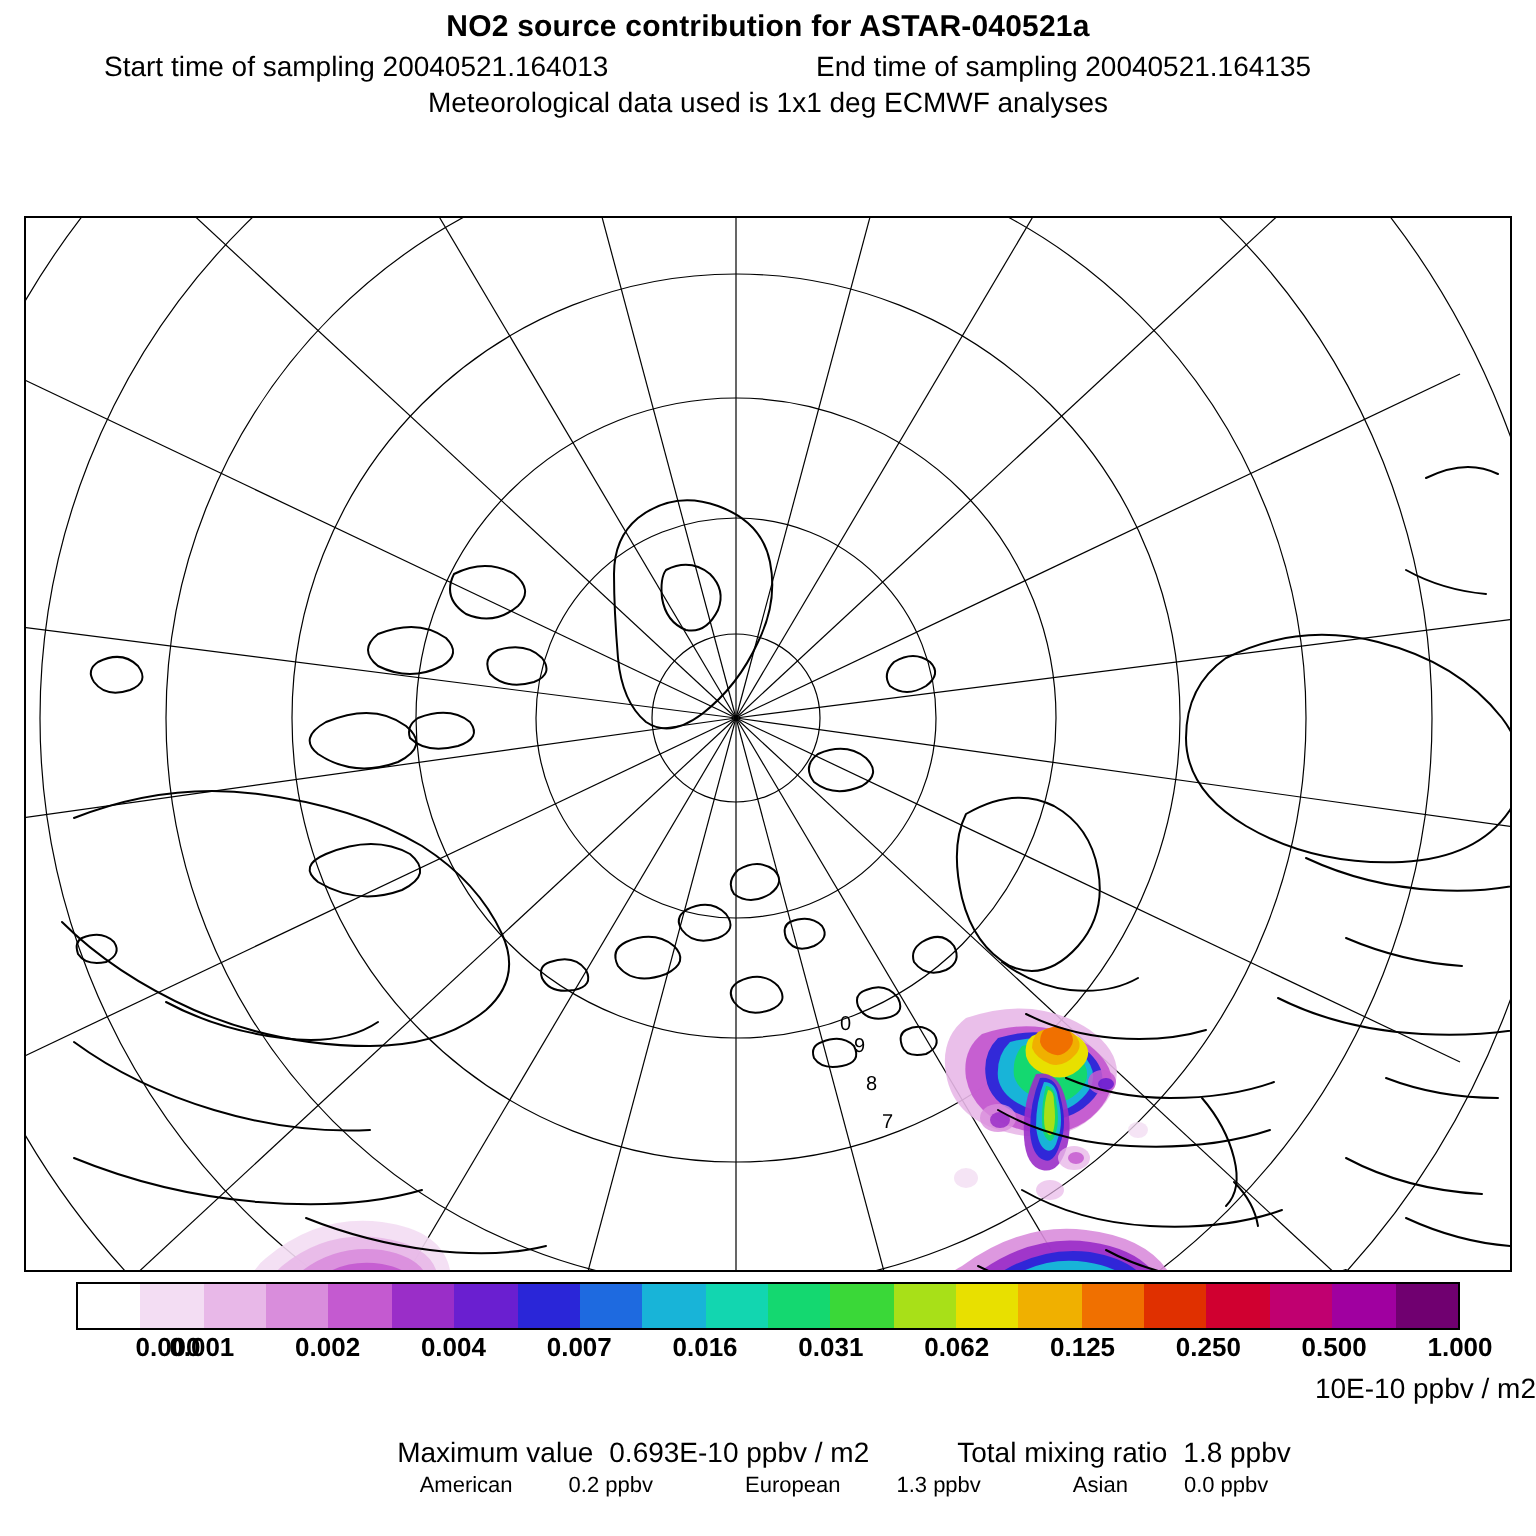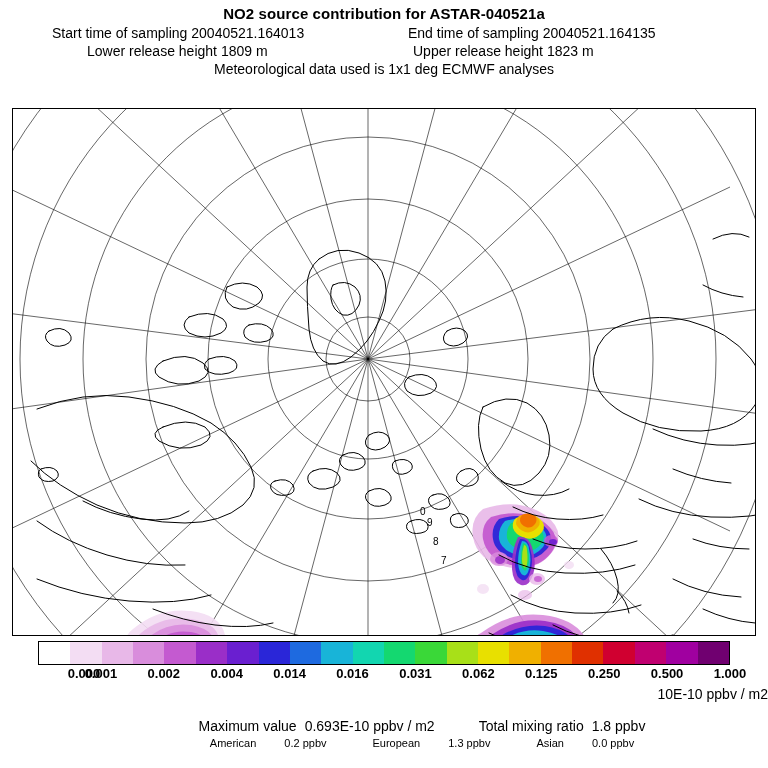--- a/index.html
+++ b/index.html
@@ -94,30 +94,20 @@
       <div class="cell">
         <span>Start time of sampling</span>
         <span>20040521.164013</span>
       </div>
       <div class="cell">
         <span>End time of sampling</span>
         <span>20040521.164135</span>
       </div>
     </div>
 
-    <div class="subline two">
-      <div class="cell">
-        <span>Lower release height</span>
-        <span>1809 m</span>
-      </div>
-      <div class="cell">
-        <span>Upper release height</span>
-        <span>1823 m</span>
-      </div>
-    </div>
 
     <div class="subline three">
       <div class="cell">Meteorological data used is 1x1 deg ECMWF analyses</div>
     </div>
   </div>
 
   <div class="mapwrap">
     <svg width="742" height="526" viewBox="0 0 742 526">
       <defs>
         <clipPath id="mapclip">
@@ -337,21 +327,21 @@
       <div class="cbcell" style="background: rgb(208, 0, 48);"></div>
       <div class="cbcell" style="background: rgb(192, 0, 112);"></div>
       <div class="cbcell" style="background: rgb(160, 0, 160);"></div>
       <div class="cbcell" style="background: rgb(112, 0, 112);"></div>
     </div>
   <div class="cblabels" id="cblabels">
       <span style="left: 38px; margin-left: 46px;">0.000</span>
       <span style="left: 100.909px;">0.001</span>
       <span style="left: 163.818px;">0.002</span>
       <span style="left: 226.727px;">0.004</span>
-      <span style="left: 289.636px;">0.014</span>
+      <span style="left: 289.636px;">0.007</span>
       <span style="left: 352.545px;">0.016</span>
       <span style="left: 415.455px;">0.031</span>
       <span style="left: 478.364px;">0.062</span>
       <span style="left: 541.273px; text-align: center;">0.125</span>
       <span style="left: 604.182px;">0.250</span>
       <span style="left: 667.091px;">0.500</span>
       <span style="left: 730px;">1.000</span>
     </div>
   <div class="cbunit">10E-10 ppbv / m2</div>
 

